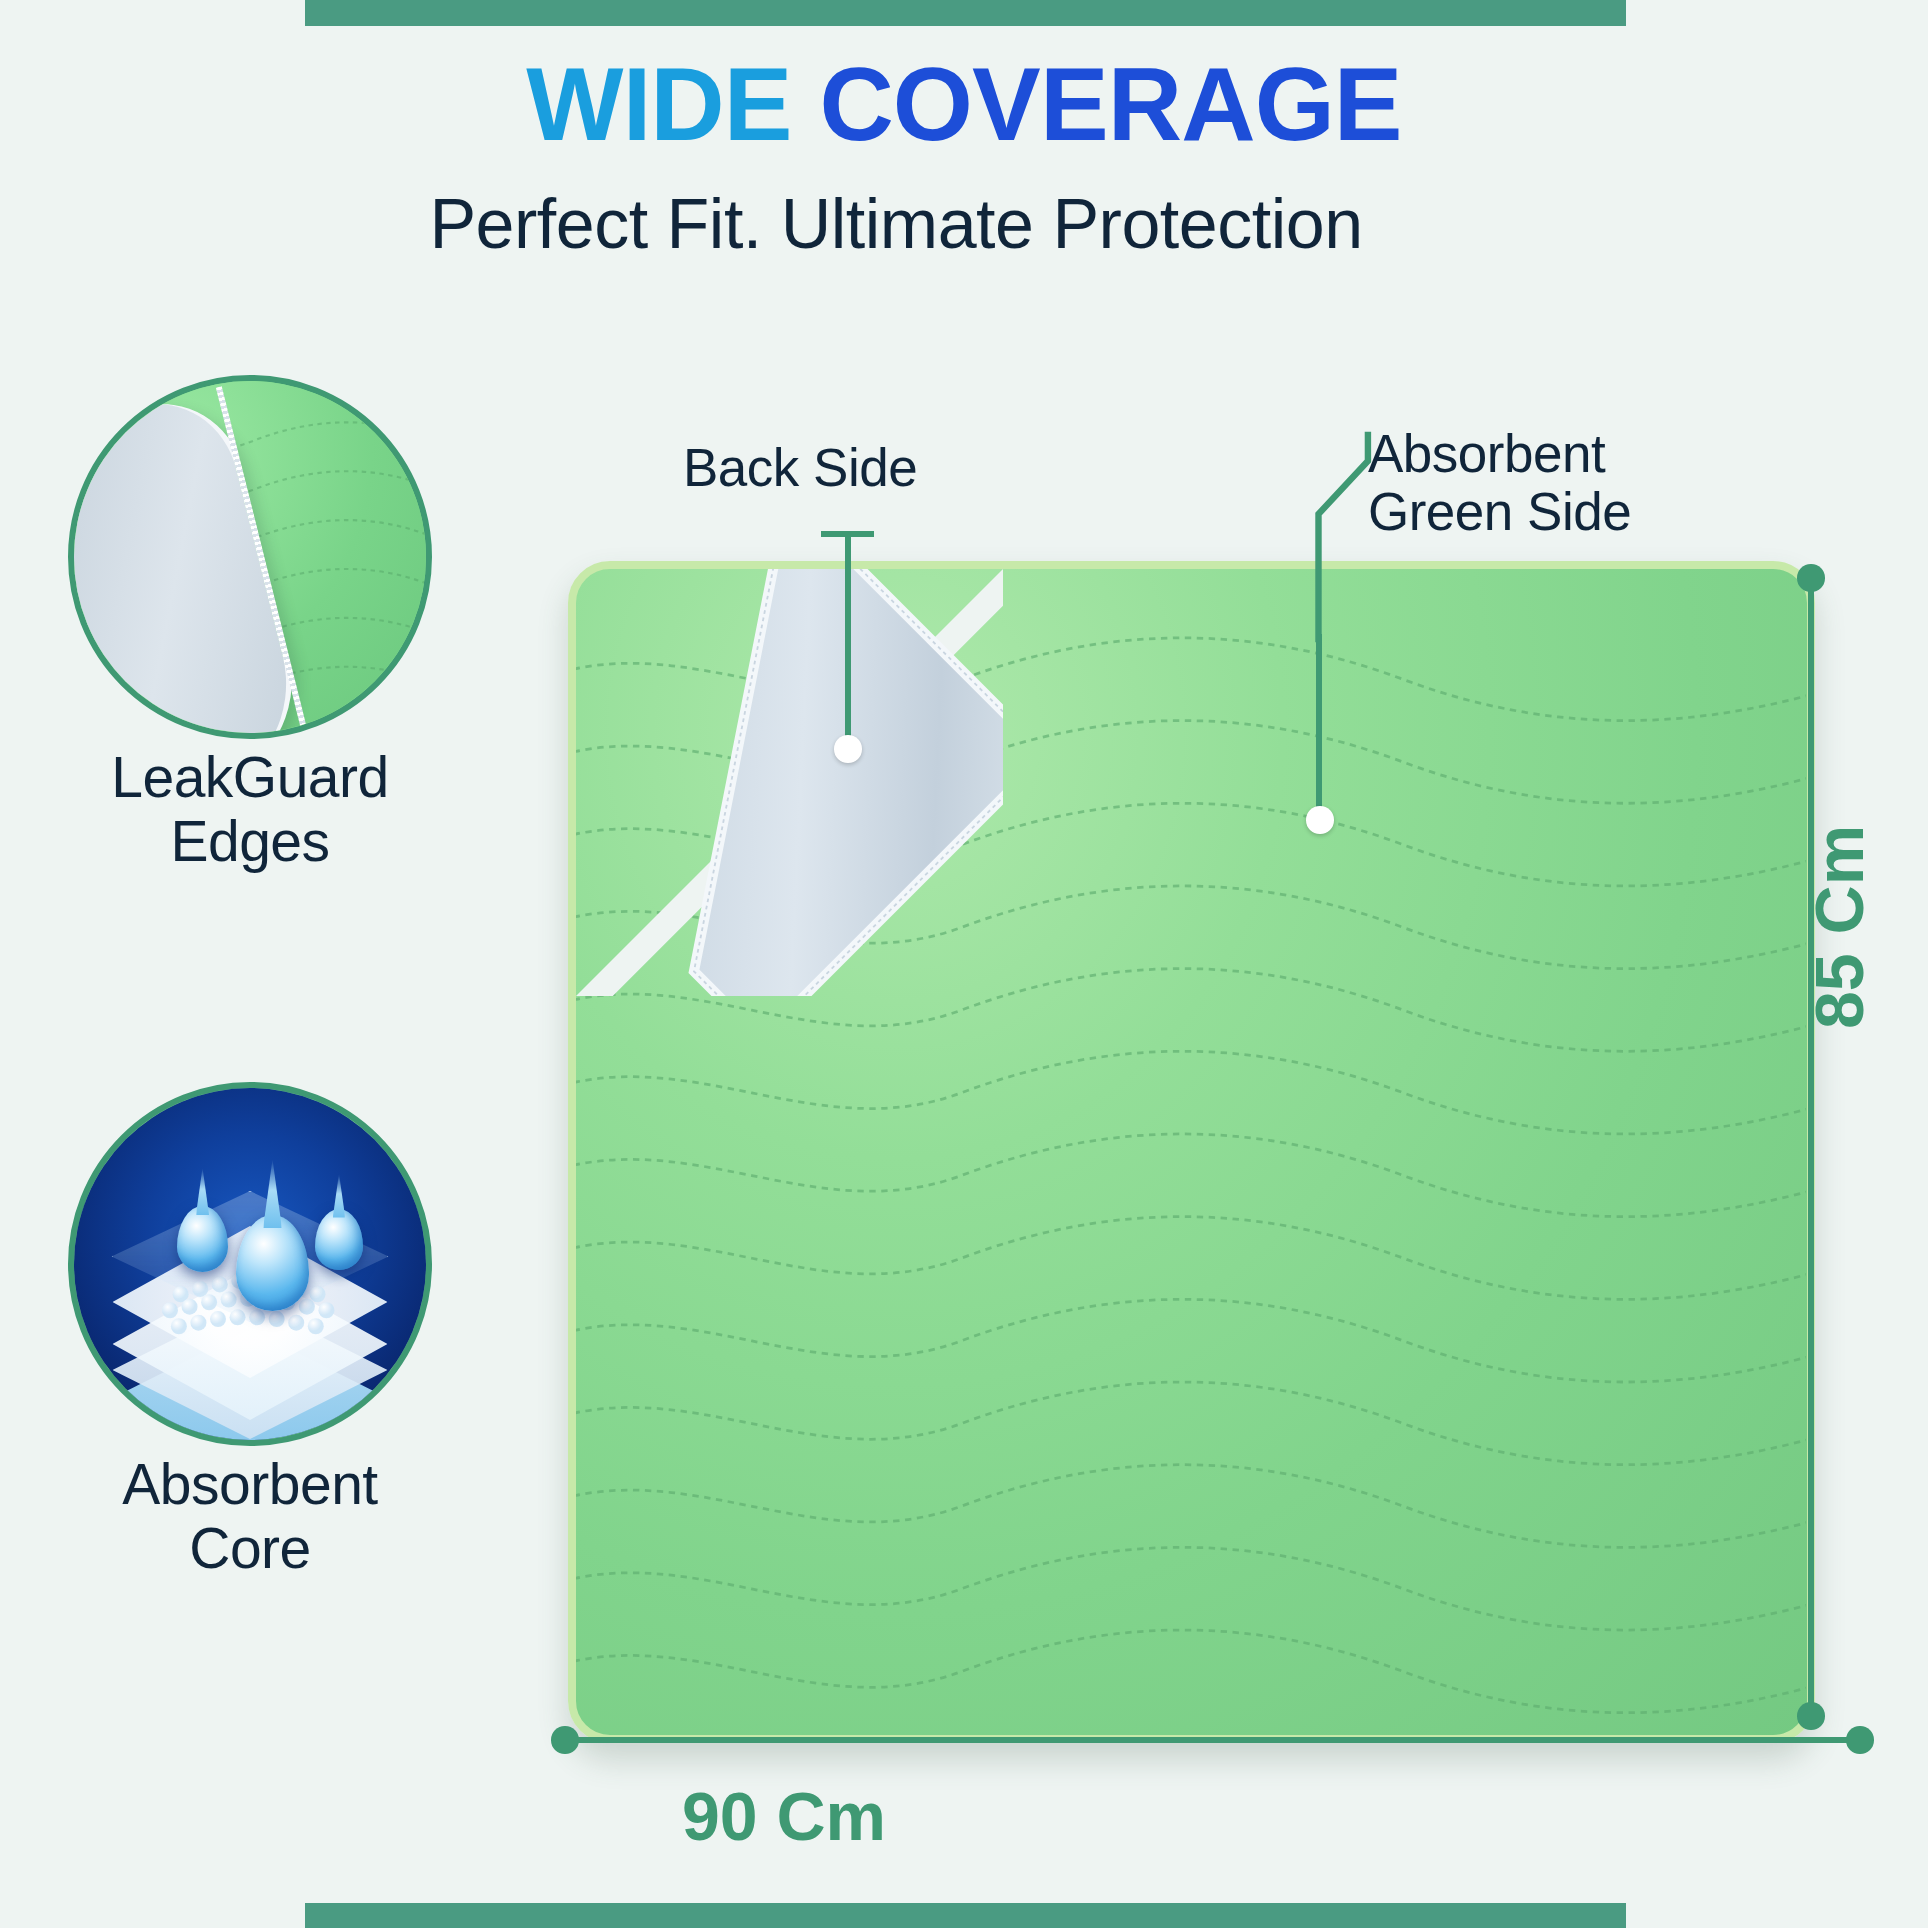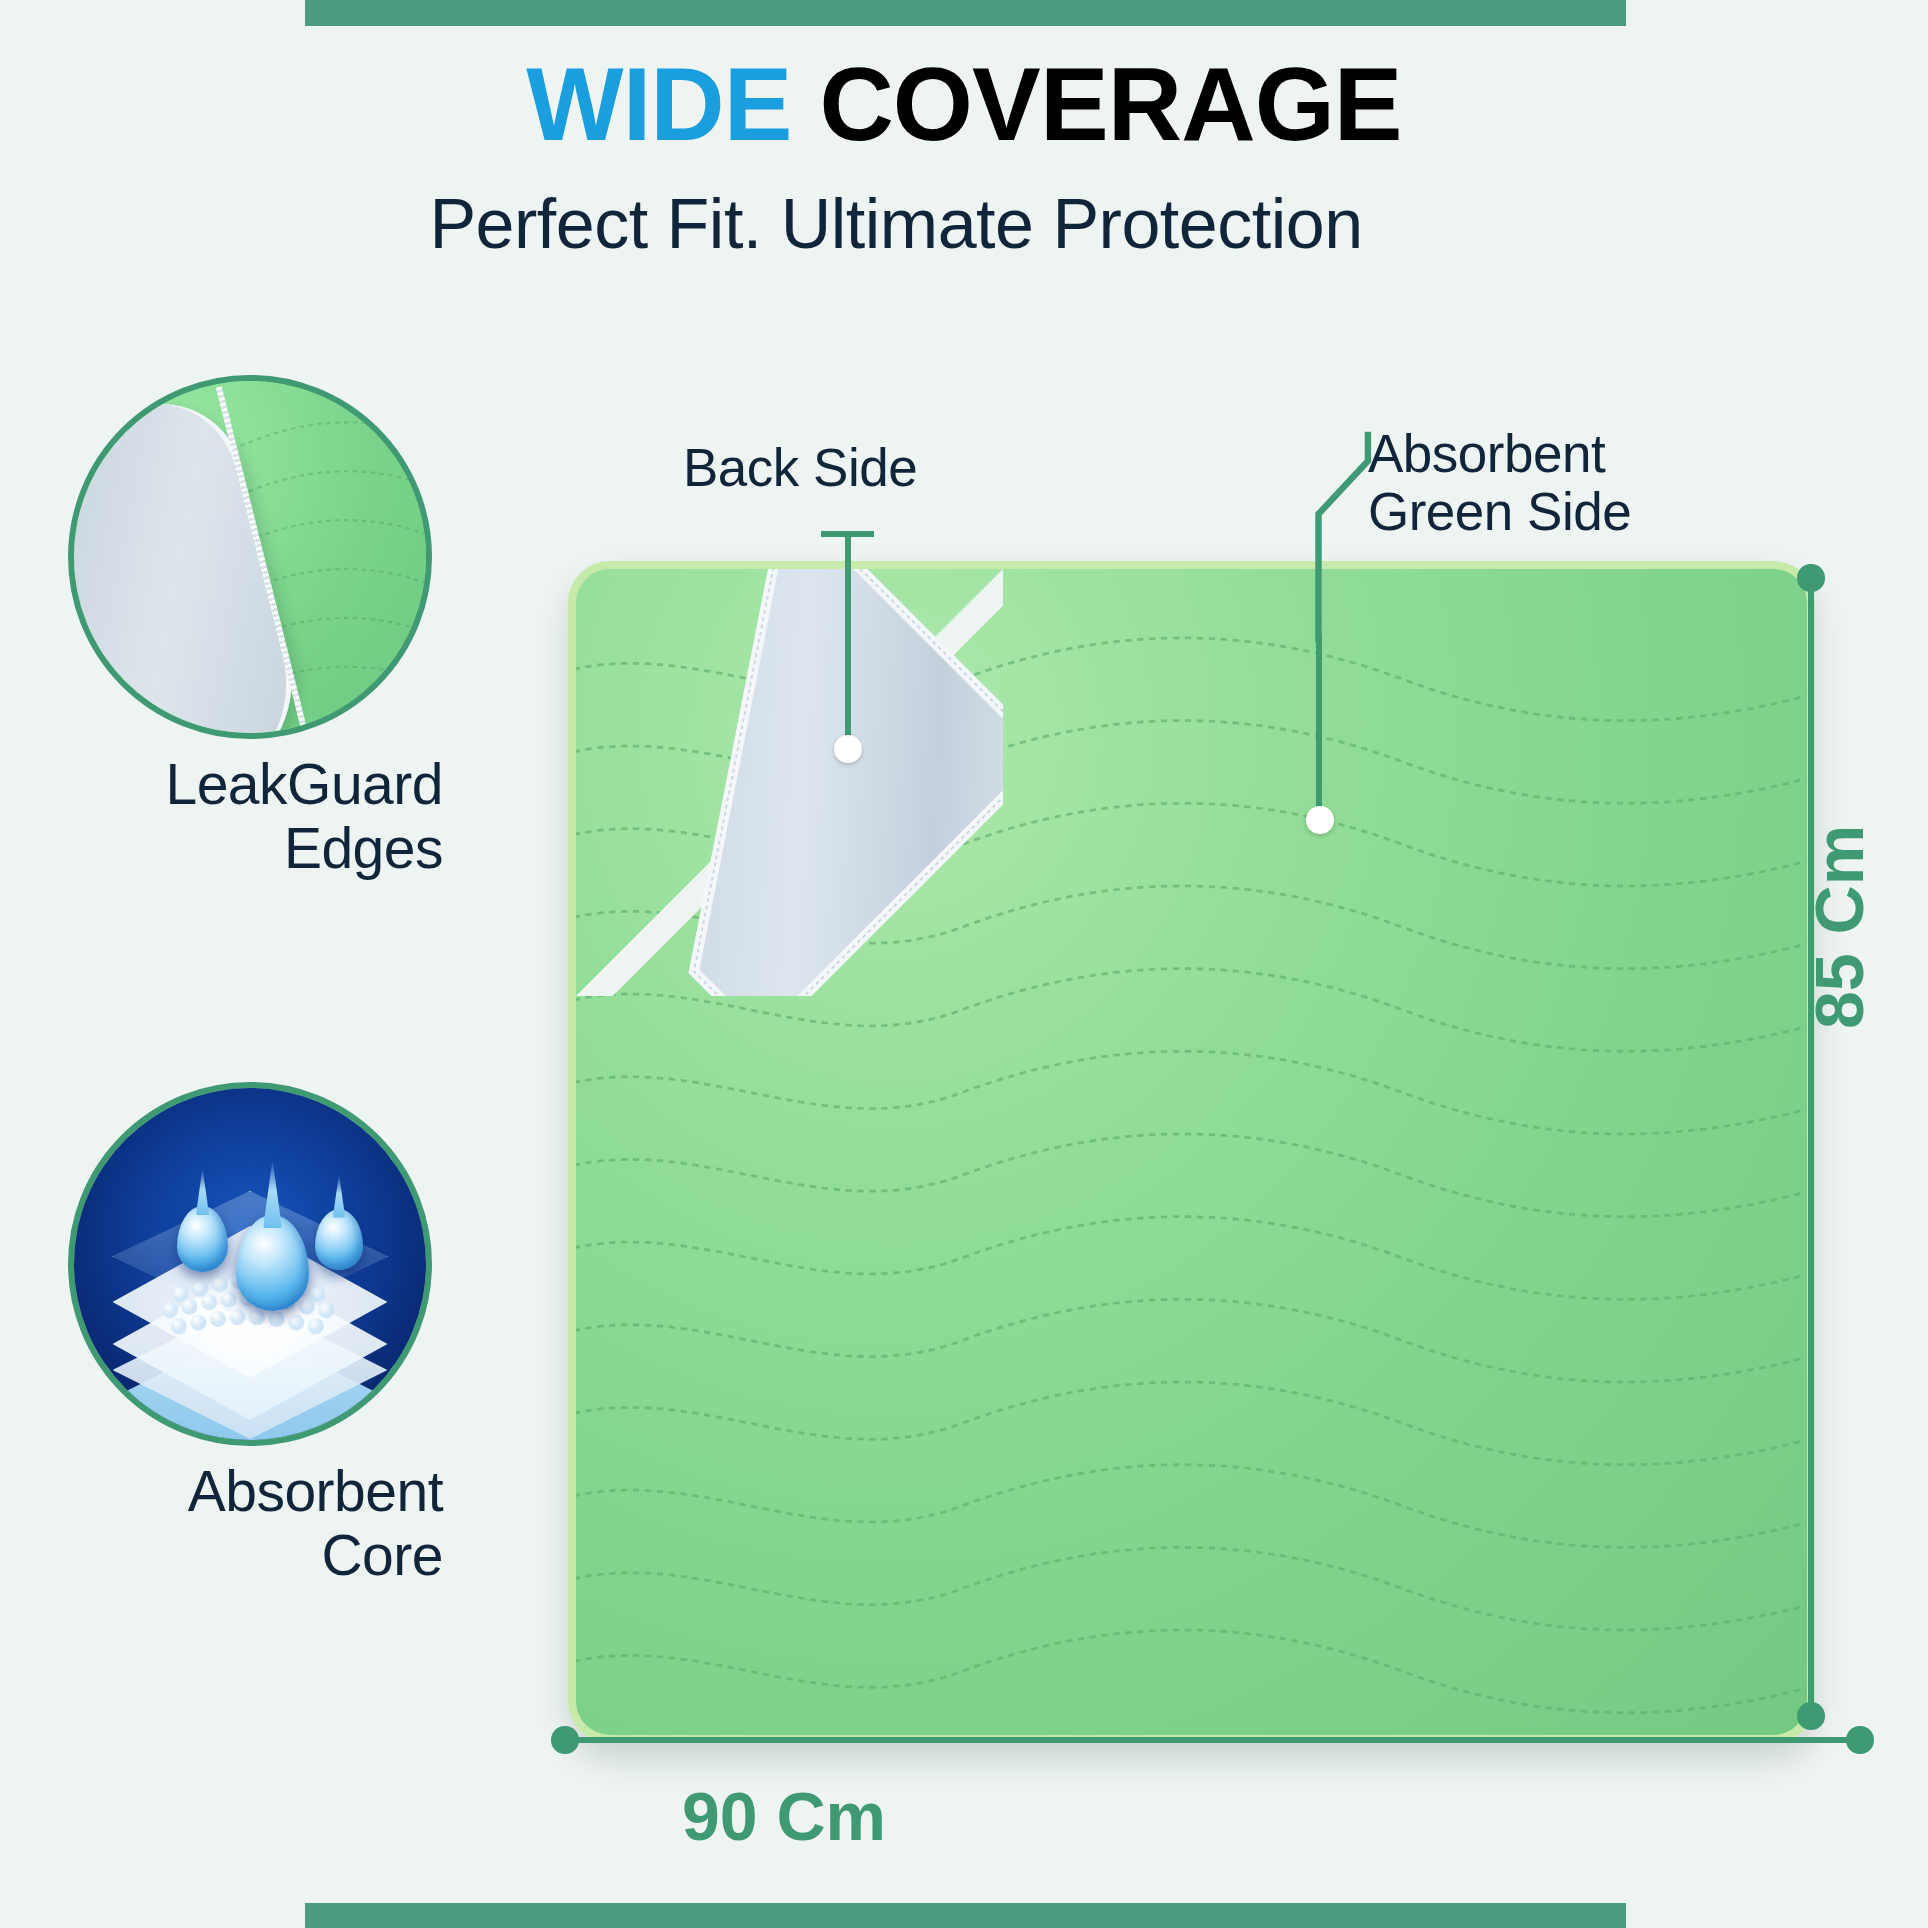--- a/index.html
+++ b/index.html
@@ -34,21 +34,21 @@
     left: 0;
     width: 1928px;
     text-align: center;
     font-size: 103px;
     font-weight: bold;
     letter-spacing: -0.9px;
     line-height: 1.0;
     white-space: nowrap;
   }
   #headline .w1 { color: #1a9ede; }
-  #headline .w2 { color: #000000; }
+  #headline .w2 { color: #1d4ed8; }
 
   #subhead {
     position: absolute;
     top: 184px;
     left: 0;
     width: 1792px;
     text-align: center;
     font-size: 70px;
     font-weight: normal;
     color: #10253a;
@@ -136,27 +136,26 @@
     width: 26%; height: 72%;
     transform: translateX(-50%);
     background: linear-gradient(180deg, rgba(255,255,255,0) 0%, #a9dbf6 45%, #6fc0ee 100%);
     clip-path: polygon(50% 0%, 100% 100%, 0% 100%);
   }
   .drop.d-left  { left: 103px; top: 118px; width: 51px; height: 66px; }
   .drop.d-mid   { left: 162px; top: 127px; width: 73px; height: 96px; }
   .drop.d-right { left: 241px; top: 121px; width: 48px; height: 61px; }
 
   .feature-label {
-    margin-top: 14px;
+    margin-top: 7px;
     font-size: 57px;
     line-height: 1.12;
     color: #10253a;
     letter-spacing: -0.5px;
     font-weight: normal;
-    text-align: right;
   }
 
   
   .callout-text {
     position: absolute;
     color: #10253a;
     font-size: 53px;
     line-height: 1.1;
     letter-spacing: -0.5px;
     white-space: pre-line;

